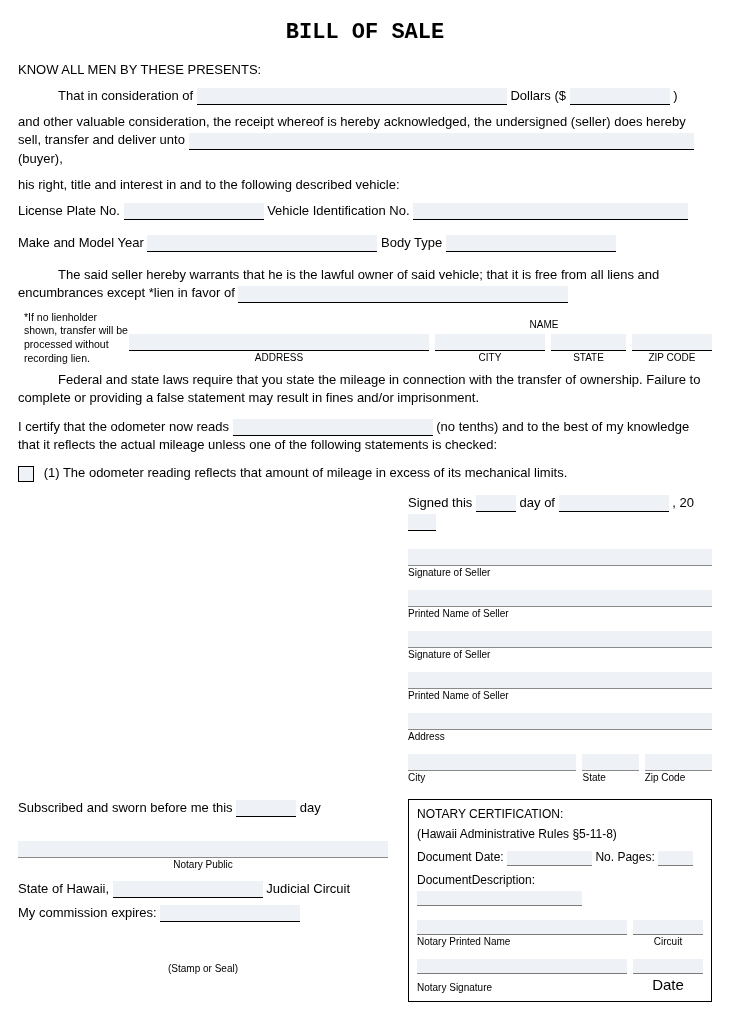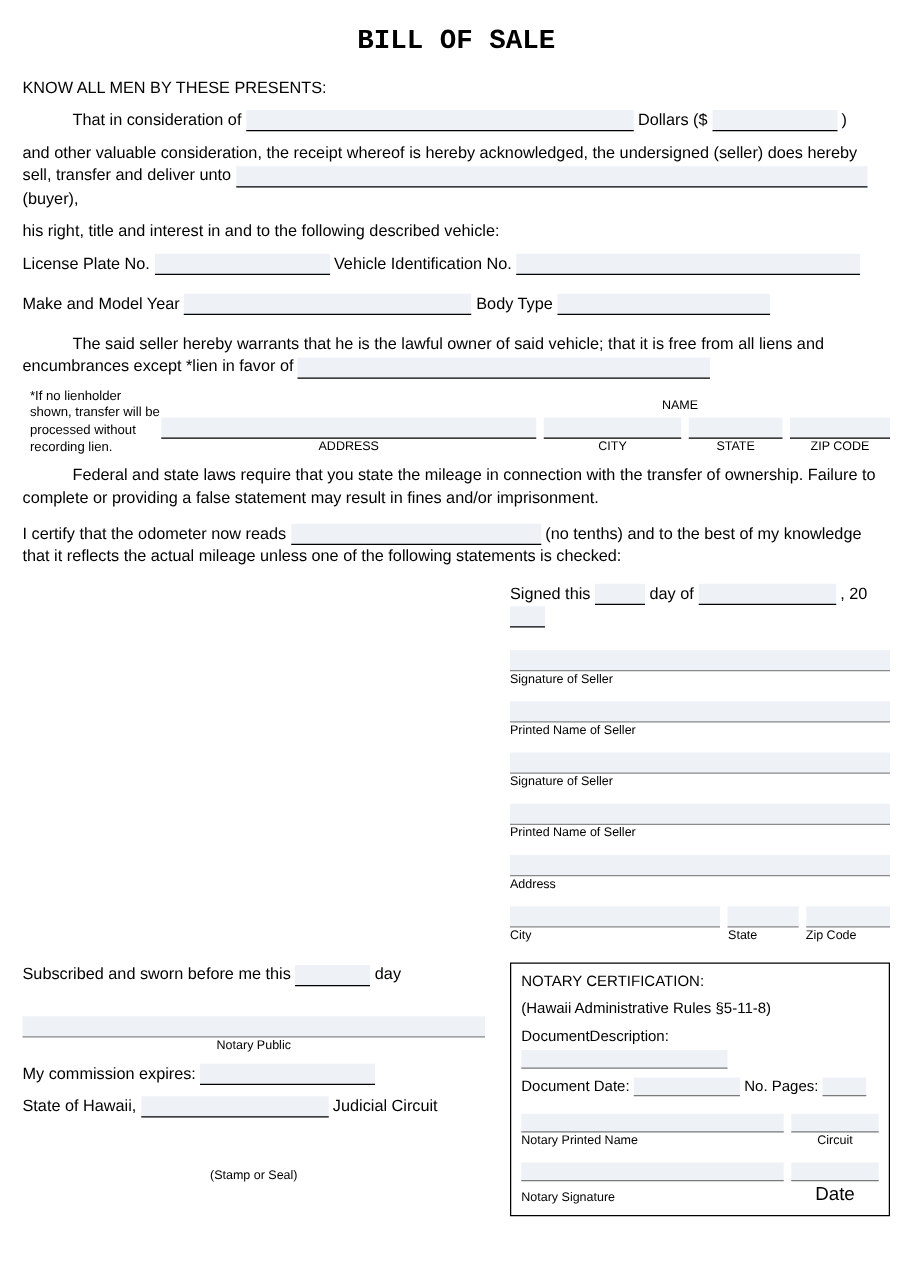--- a/index.html
+++ b/index.html
@@ -129,20 +129,24 @@
 
 <div class="para indent" style="margin-top:6px">Federal and state laws require that you state the mileage in connection with the transfer of ownership. Failure to complete or providing a false statement may result in fines and/or imprisonment.</div>
 
 <div class="para" style="margin-top:10px">
   <span>I certify that the odometer now reads </span>
   <span class="field" style="width:200px"></span>
   <span> (no tenths) and to the best of my knowledge that it reflects the actual mileage unless one of the following statements is checked:</span>
 </div>
 
 <div style="margin-top:10px">
+  <div>
+    <span class="chk"></span>
+    <span>(1)  The odometer reading reflects that amount of mileage in excess of its mechanical limits.</span>
+  </div>
 </div>
 
 <div style="margin-top:12px;display:flex">
   <div style="flex:0 0 390px"></div>
   <div style="flex:1">
     <div>
       <span>Signed this </span>
       <span class="field" style="width:40px"></span>
       <span> day of </span>
       <span class="field" style="width:110px"></span>
@@ -174,46 +178,46 @@
 
 <div class="columns" style="margin-top:4px">
   <div style="flex:0 0 370px">
     <div>
       <span>Subscribed and sworn before me this </span>
       <span class="field" style="width:60px"></span>
       <span> day</span>
     </div>
     <div class="sig-line" style="margin-top:24px"></div>
     <div class="small">Notary Public</div>
-    <div style="margin-top:6px">
-      <span>My commission expires: </span>
-      <span class="field" style="width:140px"></span>
-    </div>
     <div style="margin-top:8px">
       <span>State of Hawaii, </span>
       <span class="field" style="width:150px"></span>
       <span> Judicial Circuit</span>
+    </div>
+    <div style="margin-top:6px">
+      <span>My commission expires: </span>
+      <span class="field" style="width:140px"></span>
     </div>
     <div class="small" style="margin-top:40px">(Stamp or Seal)</div>
   </div>
 
   <div style="flex:1">
     <div class="notary-box">
       <div>NOTARY CERTIFICATION:</div>
       <div style="margin-top:4px">(Hawaii Administrative Rules §5-11-8)</div>
       <div style="margin-top:6px">
-        <span>DocumentDescription:</span>
-        <span class="line" style="width:165px"></span>
-      </div>
-      <div style="margin-top:6px">
         <span>Document Date: </span>
         <span class="line" style="width:85px"></span>
         <span> No. Pages: </span>
         <span class="line" style="width:35px"></span>
       </div>
+      <div style="margin-top:6px">
+        <span>DocumentDescription:</span>
+        <span class="line" style="width:165px"></span>
+      </div>
       <div class="row" style="margin-top:14px;gap:6px">
         <span class="line" style="flex:3"></span>
         <span class="line" style="flex:1"></span>
       </div>
       <div class="row" style="gap:6px">
         <span style="flex:3;font-size:10px">Notary Printed Name</span>
         <span style="flex:1;font-size:10px;text-align:center">Circuit</span>
       </div>
       <div class="row" style="margin-top:10px;gap:6px">
         <span class="line" style="flex:3"></span>

